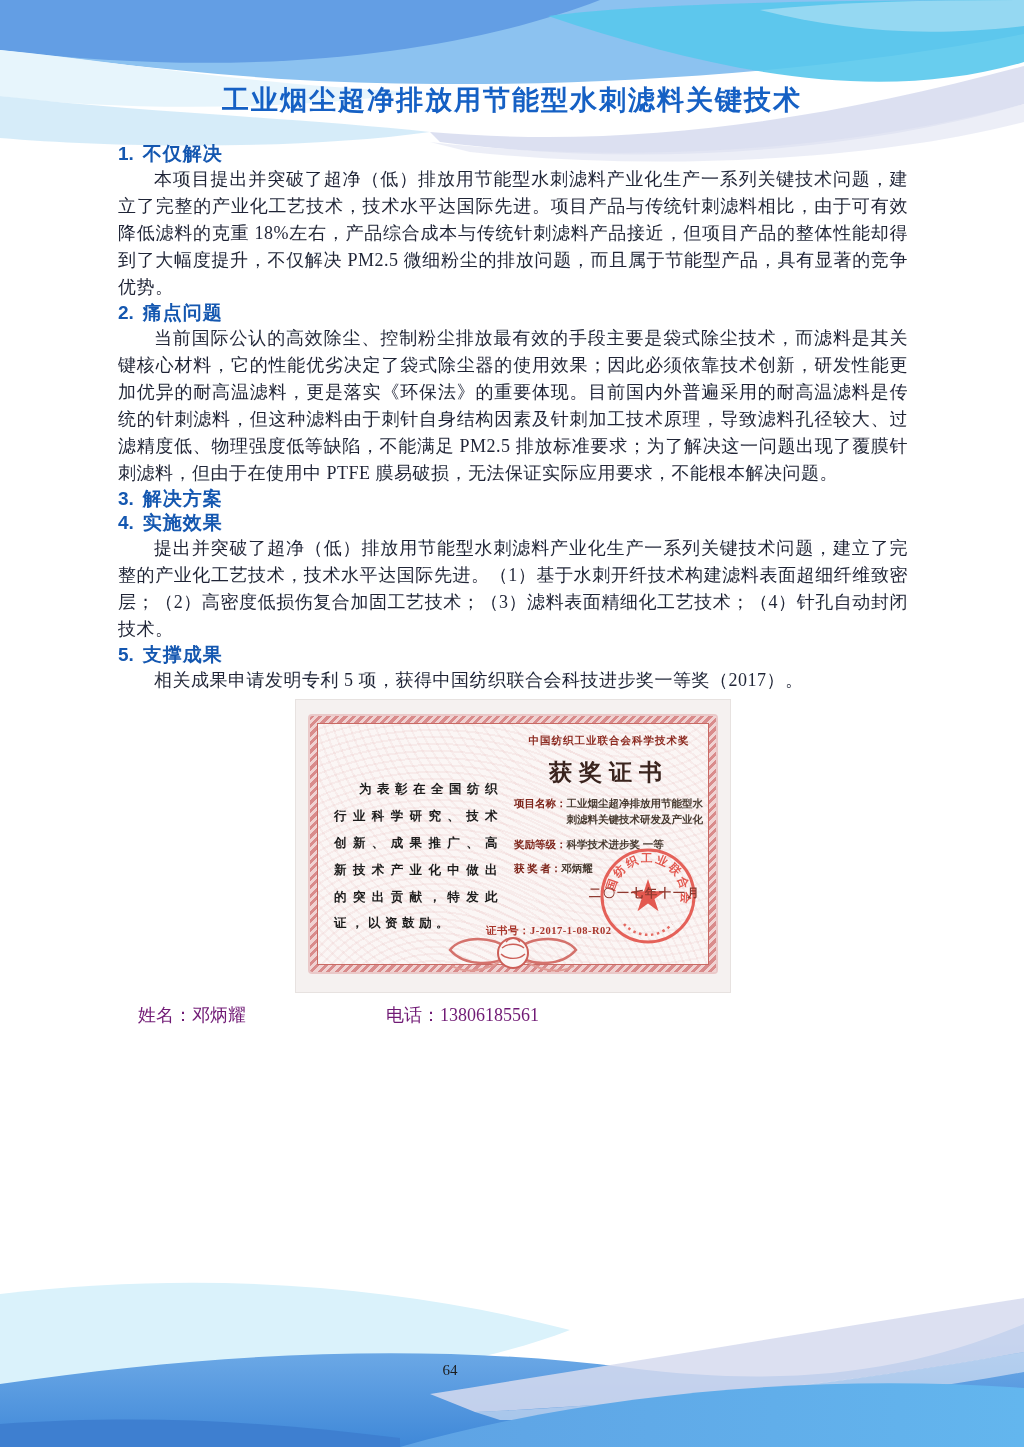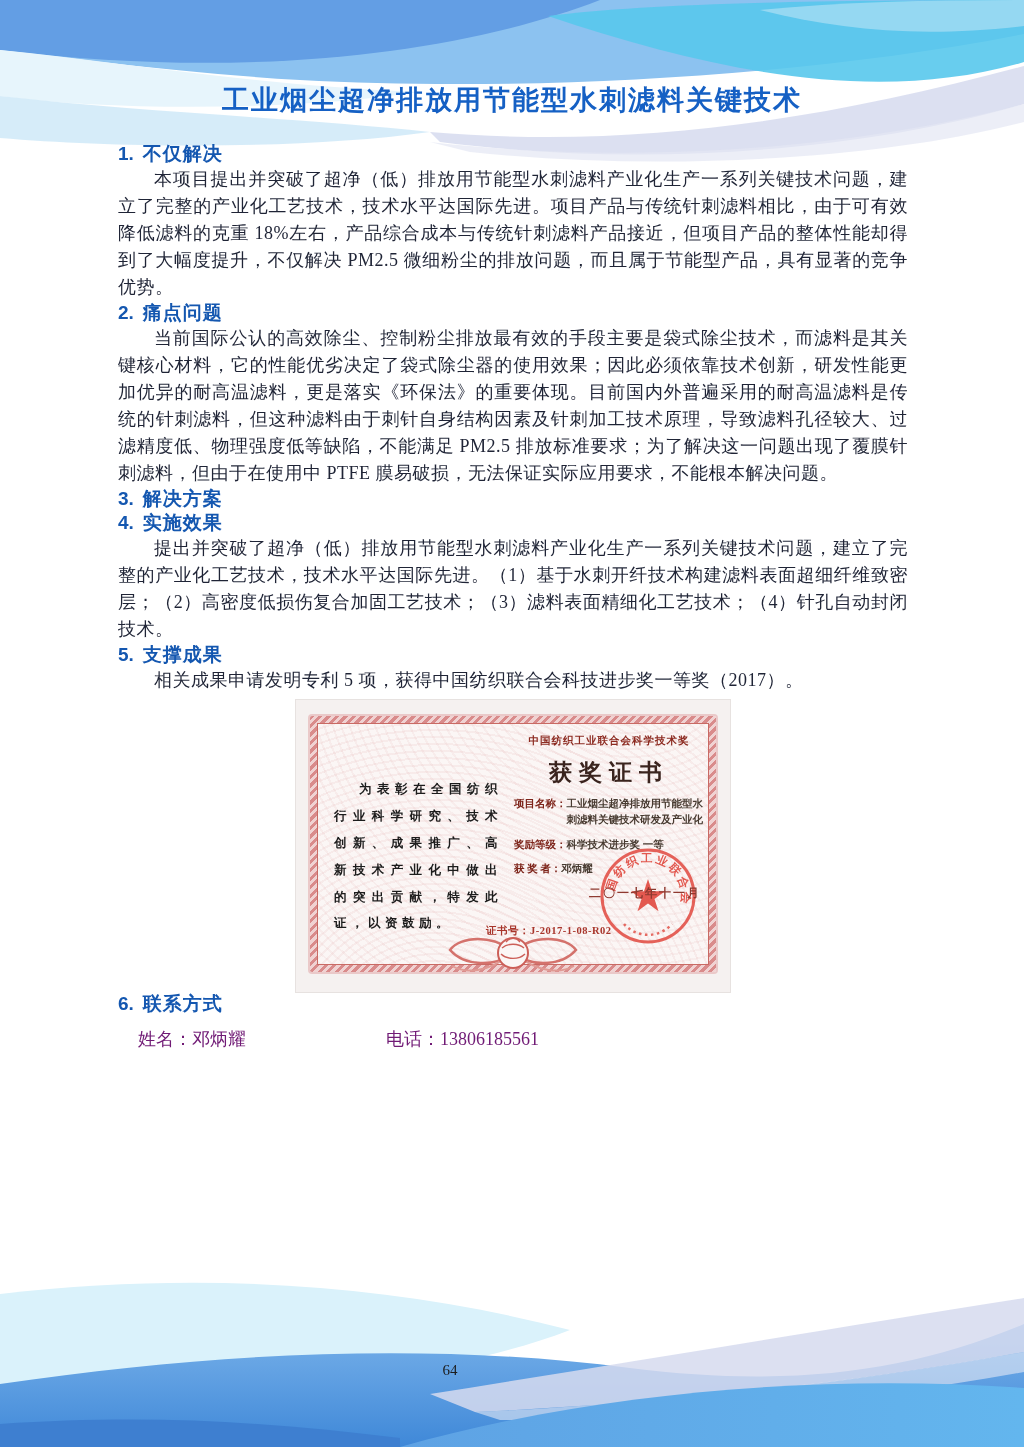--- a/index.html
+++ b/index.html
@@ -188,21 +188,20 @@
           <path d="M70,24 C50,40 28,42 14,34" fill="none" stroke="#e09a94" stroke-width="2"></path>
           <path d="M80,24 C100,40 122,42 136,34" fill="none" stroke="#e09a94" stroke-width="2"></path>
           <circle cx="75" cy="21" r="15" fill="#fbf6f5" stroke="#cc5f58" stroke-width="2"></circle>
           <path d="M64,16 a14,10 0 0,1 22,0 M63,22 a15,11 0 0,0 24,0 M68,10 a10,13 0 0,1 14,0" fill="none" stroke="#cc5f58" stroke-width="1.4"></path>
         </svg>
 
       </div>
     </div>
   </div>
 
-  <h2 class="sec mt22"><span class="num">6.</span><span>联系方式</span></h2>
   <div class="contact-row">
     <span class="c1">姓名：邓炳耀</span>
     <span class="c2">电话：13806185561</span>
   </div>
 
 </div>
 
 <div class="page-num">64</div>
 
 </body></html>

